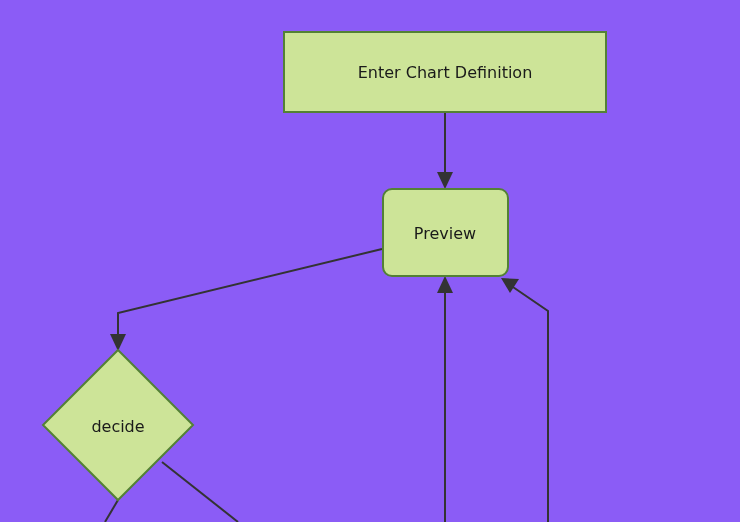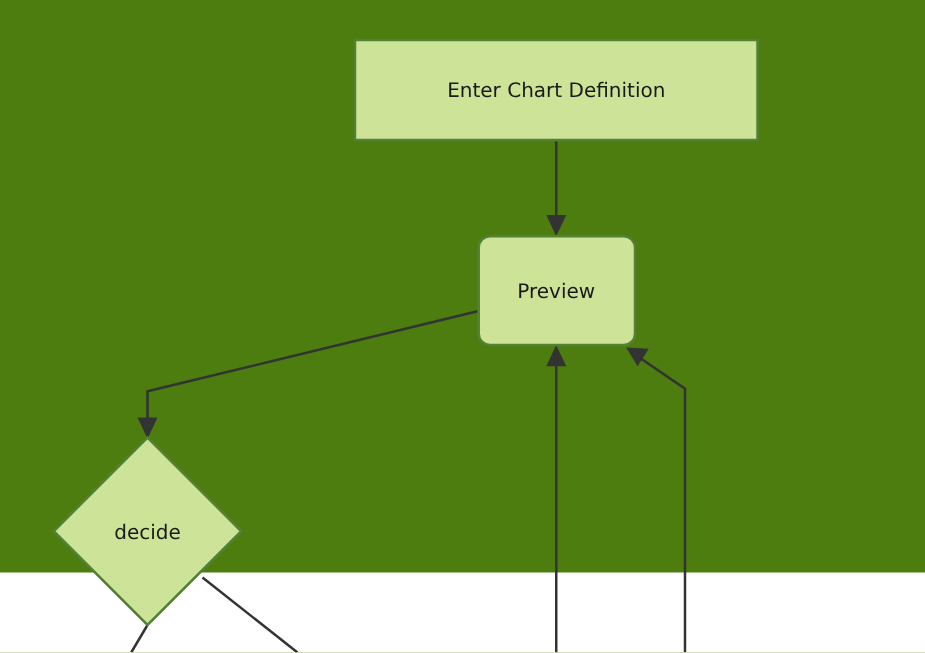--- a/index.html
+++ b/index.html
@@ -9,22 +9,22 @@
   }
   body {
     width: 740px;
     height: 522px;
     overflow: hidden;
     font-family: "DejaVu Sans", "Liberation Sans", sans-serif;
   }
   #flowchart-canvas {
     position: relative;
     width: 740px;
-    height: 458px;
-    background: #4d7c0f;
+    height: 522px;
+    background: #8b5cf6;
     text-align: center;
   }
   #flowchart-svg {
     position: absolute;
     top: 0;
     left: 0;
     width: 740px;
     height: 522px;
     display: block;
   }

